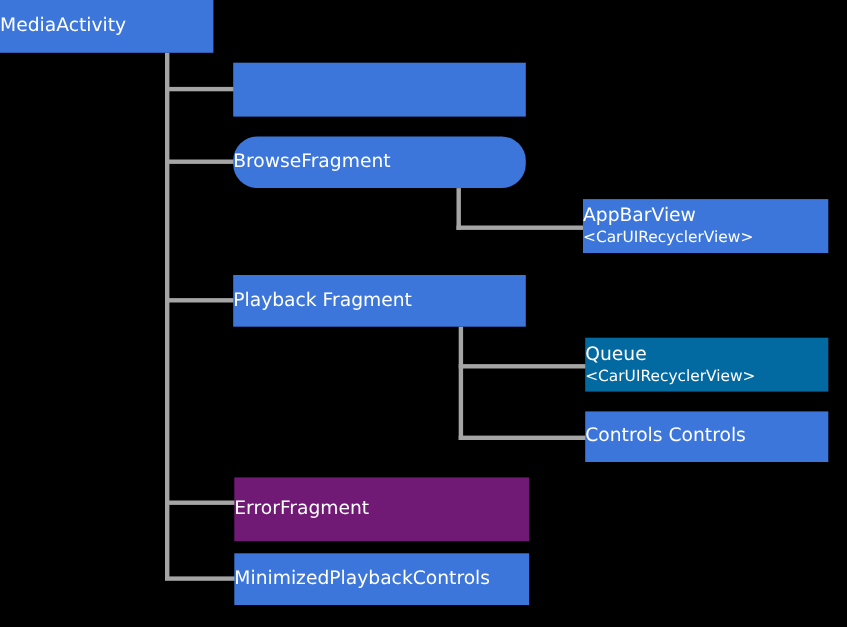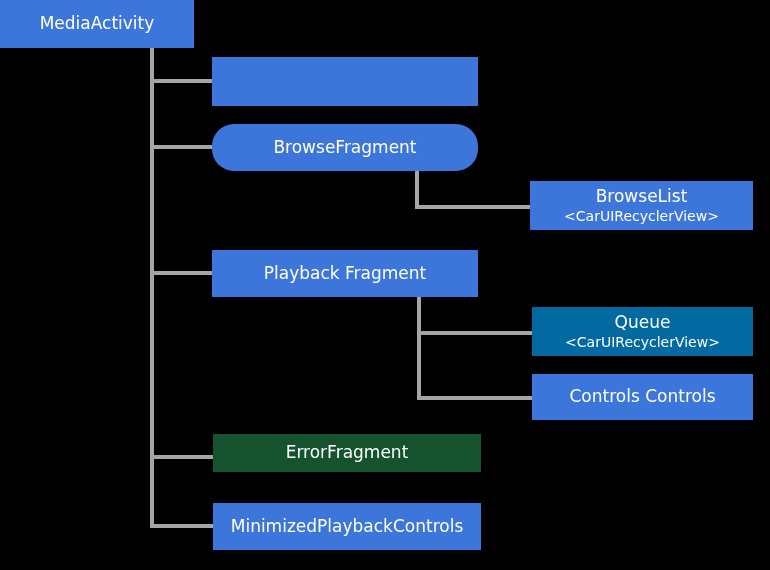--- a/index.html
+++ b/index.html
@@ -13,21 +13,20 @@
     height: 570px;
     background: #000000;
     font-family: "DejaVu Sans", "Liberation Sans", sans-serif;
     overflow: hidden;
   }
   .node {
     position: absolute;
     background: #3d76da;
     display: flex;
     flex-direction: column;
-    align-items: center;
     justify-content: center;
     box-sizing: border-box;
     color: #ffffff;
     line-height: 1.15;
   }
   .node-title {
     font-size: 17px;
     color: #ffffff;
     white-space: nowrap;
   }
@@ -66,33 +65,33 @@
   <div id="node-layer">
       <div class="node" style="left: 0px; top: 0px; width: 194px; height: 48px; background: rgb(61, 118, 218);">
         <div class="node-title">MediaActivity</div>
       </div>
       <div class="node" style="left: 212px; top: 57px; width: 266px; height: 49px; background: rgb(61, 118, 218);">
       </div>
       <div class="node" style="left: 212px; top: 124px; width: 266px; height: 47px; background: rgb(61, 118, 218); border-radius: 22px;">
         <div class="node-title">BrowseFragment</div>
       </div>
       <div class="node" style="left: 530px; top: 181px; width: 223px; height: 49px; background: rgb(61, 118, 218);">
-        <div class="node-title">BrowseList</div>
+        <div class="node-title">AppBarView</div>
         <div class="node-subtitle">&lt;CarUIRecyclerView&gt;</div>
       </div>
       <div class="node" style="left: 212px; top: 250px; width: 266px; height: 47px; background: rgb(61, 118, 218);">
         <div class="node-title">Playback Fragment</div>
       </div>
       <div class="node" style="left: 532px; top: 307px; width: 221px; height: 49px; background: #0369a1;">
         <div class="node-title">Queue</div>
         <div class="node-subtitle">&lt;CarUIRecyclerView&gt;</div>
       </div>
       <div class="node" style="left: 532px; top: 374px; width: 221px; height: 46px; background: rgb(61, 118, 218);">
         <div class="node-title">Controls Controls</div>
       </div>
-      <div class="node" style="left: 213px; top: 434px; width: 268px; height: 38px; background: #14532d;">
+      <div class="node" style="left: 213px; top: 434px; width: 268px; height: 58px; background: #701a75;">
         <div class="node-title">ErrorFragment</div>
       </div>
       <div class="node" style="left: 213px; top: 503px; width: 268px; height: 47px; background: rgb(61, 118, 218);">
         <div class="node-title">MinimizedPlaybackControls</div>
       </div>
     </div>
 </div>
 
 </body></html>

